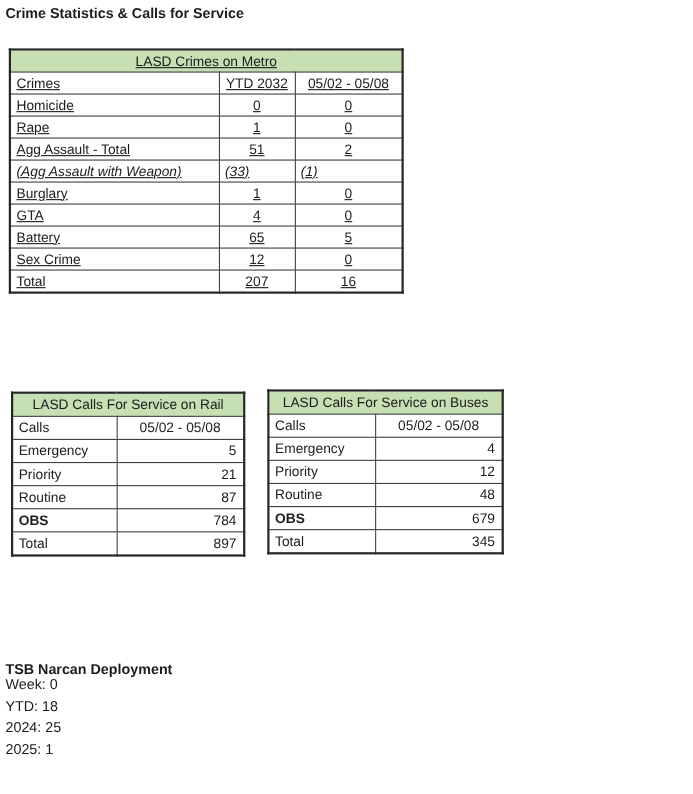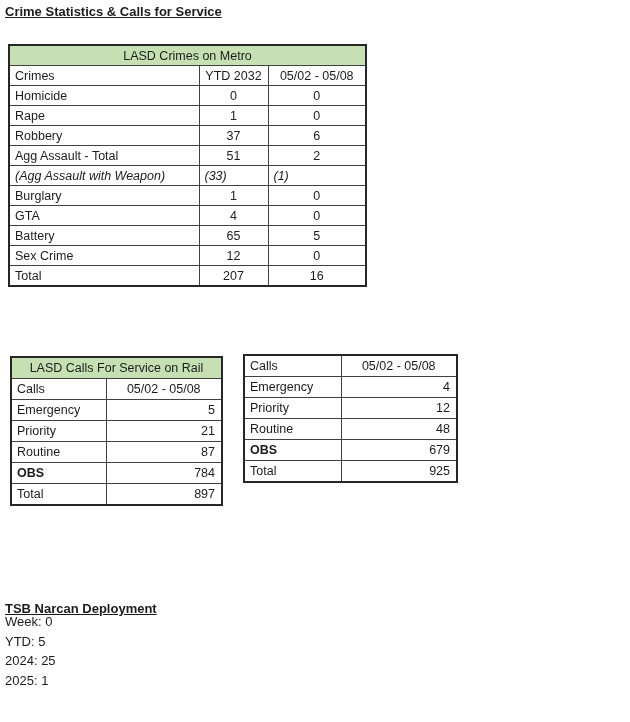--- a/index.html
+++ b/index.html
@@ -7,21 +7,20 @@
     width: 630px; height: 722px;
     background: #ffffff;
     font-family: "Liberation Sans", sans-serif;
     color: #1c1c1c;
     position: relative;
     overflow: hidden;
   }
   .doc-heading {
     position: absolute; left: 5px;
     font-size: 13px; font-weight: bold;
-    text-decoration: underline;
     white-space: nowrap;
   }
   #main-heading { top: 4px; }
   #narcan-heading { top: 578px; margin-top: 23px; }
 
   table {
     border-collapse: collapse;
     table-layout: fixed;
     position: absolute;
     border: 2px solid #262626;
@@ -39,21 +38,21 @@
     background: #C6E0B4;
     text-align: center;
   }
   .num { text-align: center; }
   .sub-row td { font-style: italic; text-align: left; }
   .sub-row td.lbl { padding-right: 9px; }
   .val { text-align: right; padding-right: 6px; }
   .ctr { text-align: center; }
   .bold { font-weight: bold; }
 
-  #crimes-table { left: 8px; top: 44px; }
+  #crimes-table { left: 8px; top: 44px; text-decoration: underline; }
   #rail-table   { left: 10px; top: 356px; }
   #bus-table    { left: 243px; top: 354px; }
   .calls-table td { height: 20px; }
 
   #narcan-lines {
     position: absolute; left: 5px; top: 612px;
     font-size: 13px; line-height: 19.7px;
   }
 </style>
 </head>
@@ -80,25 +79,20 @@
     <td>Homicide</td>
     <td class="num">0</td>
     <td class="num">0</td>
   </tr>
   <tr>
     <td>Rape</td>
     <td class="num">1</td>
     <td class="num">0</td>
   </tr>
   <tr>
-    <td>Robbery</td>
-    <td class="num">37</td>
-    <td class="num">6</td>
-  </tr>
-  <tr>
     <td>Agg Assault - Total</td>
     <td class="num">51</td>
     <td class="num">2</td>
   </tr>
   <tr class="sub-row">
     <td class="lbl">(Agg Assault with Weapon)</td>
     <td>(33)</td>
     <td>(1)</td>
   </tr>
   <tr>
@@ -164,20 +158,23 @@
   </tr>
 </tbody>
   </table>
 
 <table id="bus-table" class="calls-table">
   <colgroup>
       <col style="width:97px">
       <col style="width:116px">
     </colgroup>
   <tbody>
+      <tr class="tbl-title">
+    <td colspan="2">LASD Calls For Service on Buses</td>
+  </tr>
   <tr>
     <td>Calls</td>
     <td class="ctr">05/02 - 05/08</td>
   </tr>
   <tr>
     <td>Emergency</td>
     <td class="val">4</td>
   </tr>
   <tr>
     <td>Priority</td>
@@ -186,25 +183,25 @@
   <tr>
     <td>Routine</td>
     <td class="val">48</td>
   </tr>
   <tr>
     <td class="bold">OBS</td>
     <td class="val">679</td>
   </tr>
   <tr>
     <td>Total</td>
-    <td class="val">925</td>
+    <td class="val">345</td>
   </tr>
 </tbody>
   </table>
 
 <div id="narcan-heading" class="doc-heading">TSB Narcan Deployment</div>
 
 <div id="narcan-lines">
   <div>Week: 0</div>
-  <div>YTD: 5</div>
+  <div>YTD: 18</div>
   <div>2024: 25</div>
   <div>2025: 1</div>
 </div>
 
 </body></html>

